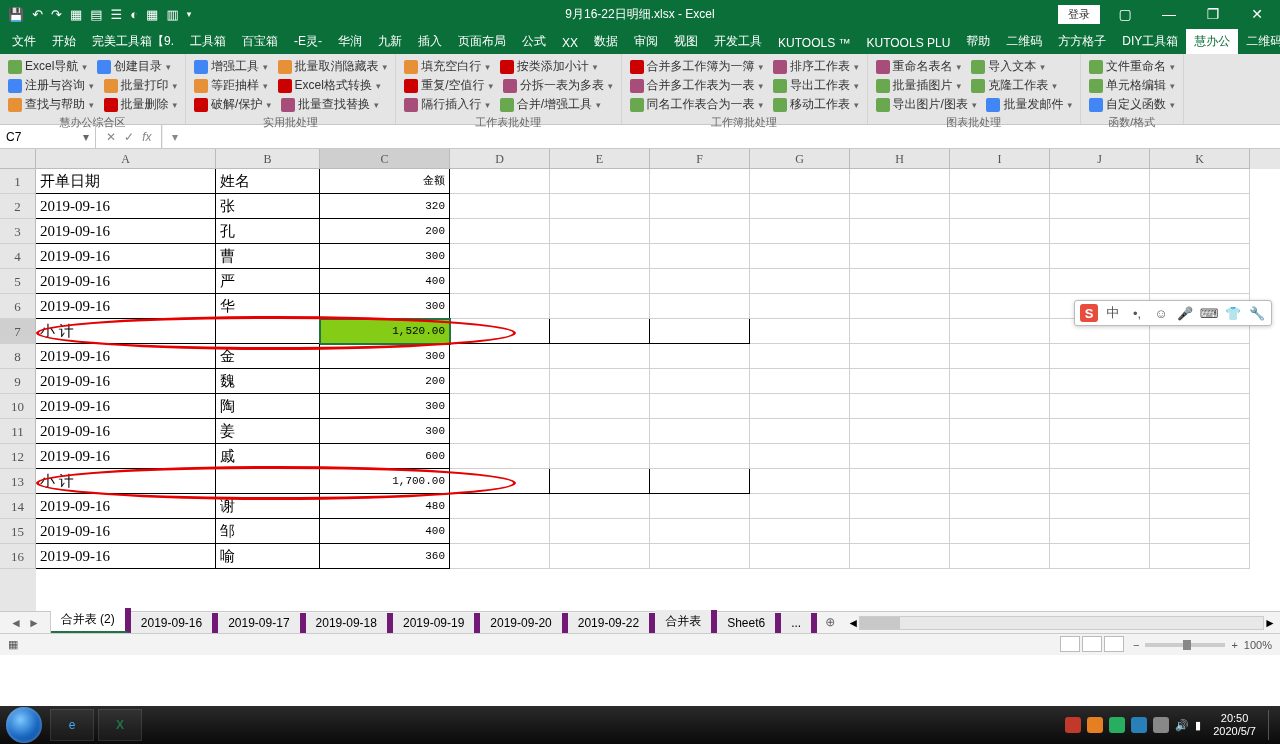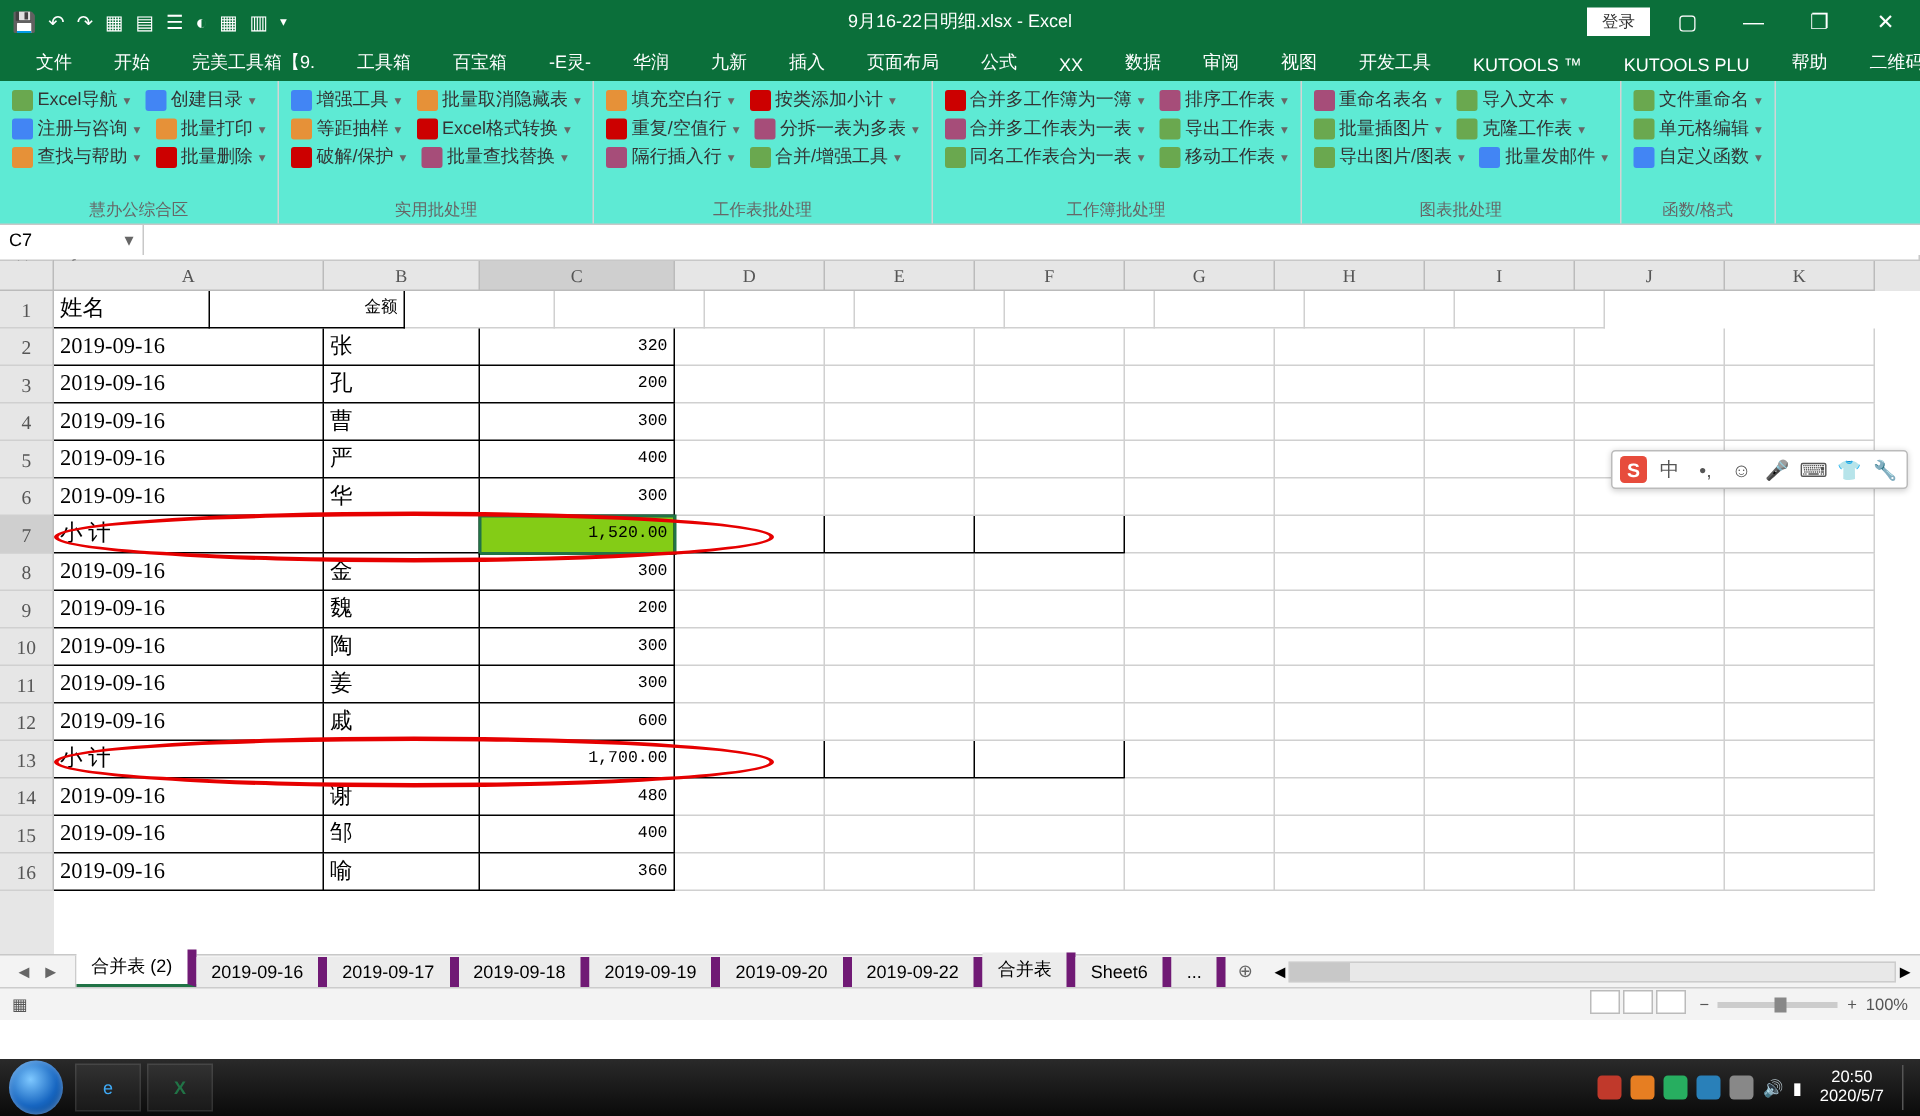--- a/index.html
+++ b/index.html
@@ -9,39 +9,39 @@
 .titlebar { background: #0b6f3a; height: 28px; display: flex; align-items: center; color: #fff; position: relative; }
 .qat { display: flex; gap: 8px; padding: 0 8px; align-items: center; }
 .qat span { font-size: 13px; cursor: pointer; }
 .title-text { position: absolute; left: 50%; transform: translateX(-50%); font-size: 12px; }
 .title-right { position: absolute; right: 4px; display: flex; gap: 6px; align-items: center; }
 .login-btn { background: #fff; color: #333; padding: 2px 10px; font-size: 11px; }
 .win-btn { width: 38px; height: 24px; display: flex; align-items: center; justify-content: center; font-size: 14px; }
 
 
 .tabs { background: #0b6f3a; height: 26px; display: flex; align-items: flex-end; color: #fff; font-size: 12px; padding: 0 4px; }
-.tab { padding: 4px 8px; cursor: pointer; white-space: nowrap; margin-left: 12px; }
+.tab { padding: 4px 8px; cursor: pointer; white-space: nowrap; }
 .tab.active { background: #fff; color: #0b6f3a; }
 
 
-.ribbon { background: #5eead4; border-bottom: 1px solid #c8c8c8; height: 96px; display: flex; }
+.ribbon { background: #e5e5e5; border-bottom: 1px solid #c8c8c8; height: 71px; display: flex; }
 .ribbon-group { border-right: 1px solid #d4d4d4; padding: 4px 8px 2px 8px; display: flex; flex-direction: column; }
 .ribbon-group-body { flex: 1; display: flex; flex-direction: column; gap: 2px; justify-content: flex-start; }
 .ribbon-group-label { text-align: center; font-size: 11px; color: #666; padding-top: 2px; }
 .rb-row { display: flex; gap: 10px; font-size: 12px; color: #333; white-space: nowrap; align-items: center; }
 .rb-item { display: flex; align-items: center; gap: 3px; cursor: pointer; }
 .ico { width: 14px; height: 14px; display: inline-block; background: #6aa84f; border-radius: 2px; }
 .ico.b { background: #4285f4; }
 .ico.o { background: #e69138; }
 .ico.r { background: #cc0000; }
 .ico.p { background: #a64d79; }
 .dd { font-size: 9px; color: #666; margin-left: 1px; }
 
 
-.fx-row { height: 24px; border-bottom: 1px solid #c8c8c8; display: flex; align-items: stretch; background: #fff; flex-direction: column; }
+.fx-row { height: 24px; border-bottom: 1px solid #c8c8c8; display: flex; align-items: stretch; background: #fff; }
 .name-box { width: 96px; border-right: 1px solid #c8c8c8; padding: 3px 6px; font-size: 12px; display:flex; align-items:center; justify-content:space-between;}
 .name-box .dd2 { color:#666; }
 .fx-btns { display: flex; align-items: center; gap: 8px; padding: 0 10px; border-right:1px solid #c8c8c8; color:#888; }
 .formula-input { flex: 1; padding: 3px 8px; font-size: 12px; font-family: Consolas, monospace; }
 .fx-expand { width: 24px; display:flex; align-items:center; justify-content:center; color:#888; border-left:1px solid #eee;}
 
 
 .grid-wrap { position: relative; height: 462px; overflow: hidden; display:flex; flex-direction:column;}
 .col-headers { display: flex; height: 20px; background: #e6e6e6; }
 .corner { width: 36px; border-right: 1px solid #bbb; border-bottom: 1px solid #bbb; background:#e6e6e6;}
@@ -427,20 +427,21 @@
         <div class="rh">12</div>
         <div class="rh">13</div>
         <div class="rh">14</div>
         <div class="rh">15</div>
         <div class="rh">16</div>
       </div>
     <div class="cells" id="cells">
       <div class="oval" style="left:0px; top:147px; width:480px; height:34px;"></div>
       <div class="oval" style="left:0px; top:297px; width:480px; height:34px;"></div>
     <div class="row">
+          <div class="cell wA bA">开单日期</div>
           <div class="cell wB bB">姓名</div>
           <div class="cell wC bC num">金额</div>
           <div class="cell wD"></div>
           <div class="cell wE"></div>
           <div class="cell wF"></div>
           <div class="cell wG"></div>
           <div class="cell wH"></div>
           <div class="cell wI"></div>
           <div class="cell wJ"></div>
           <div class="cell wK"></div>

